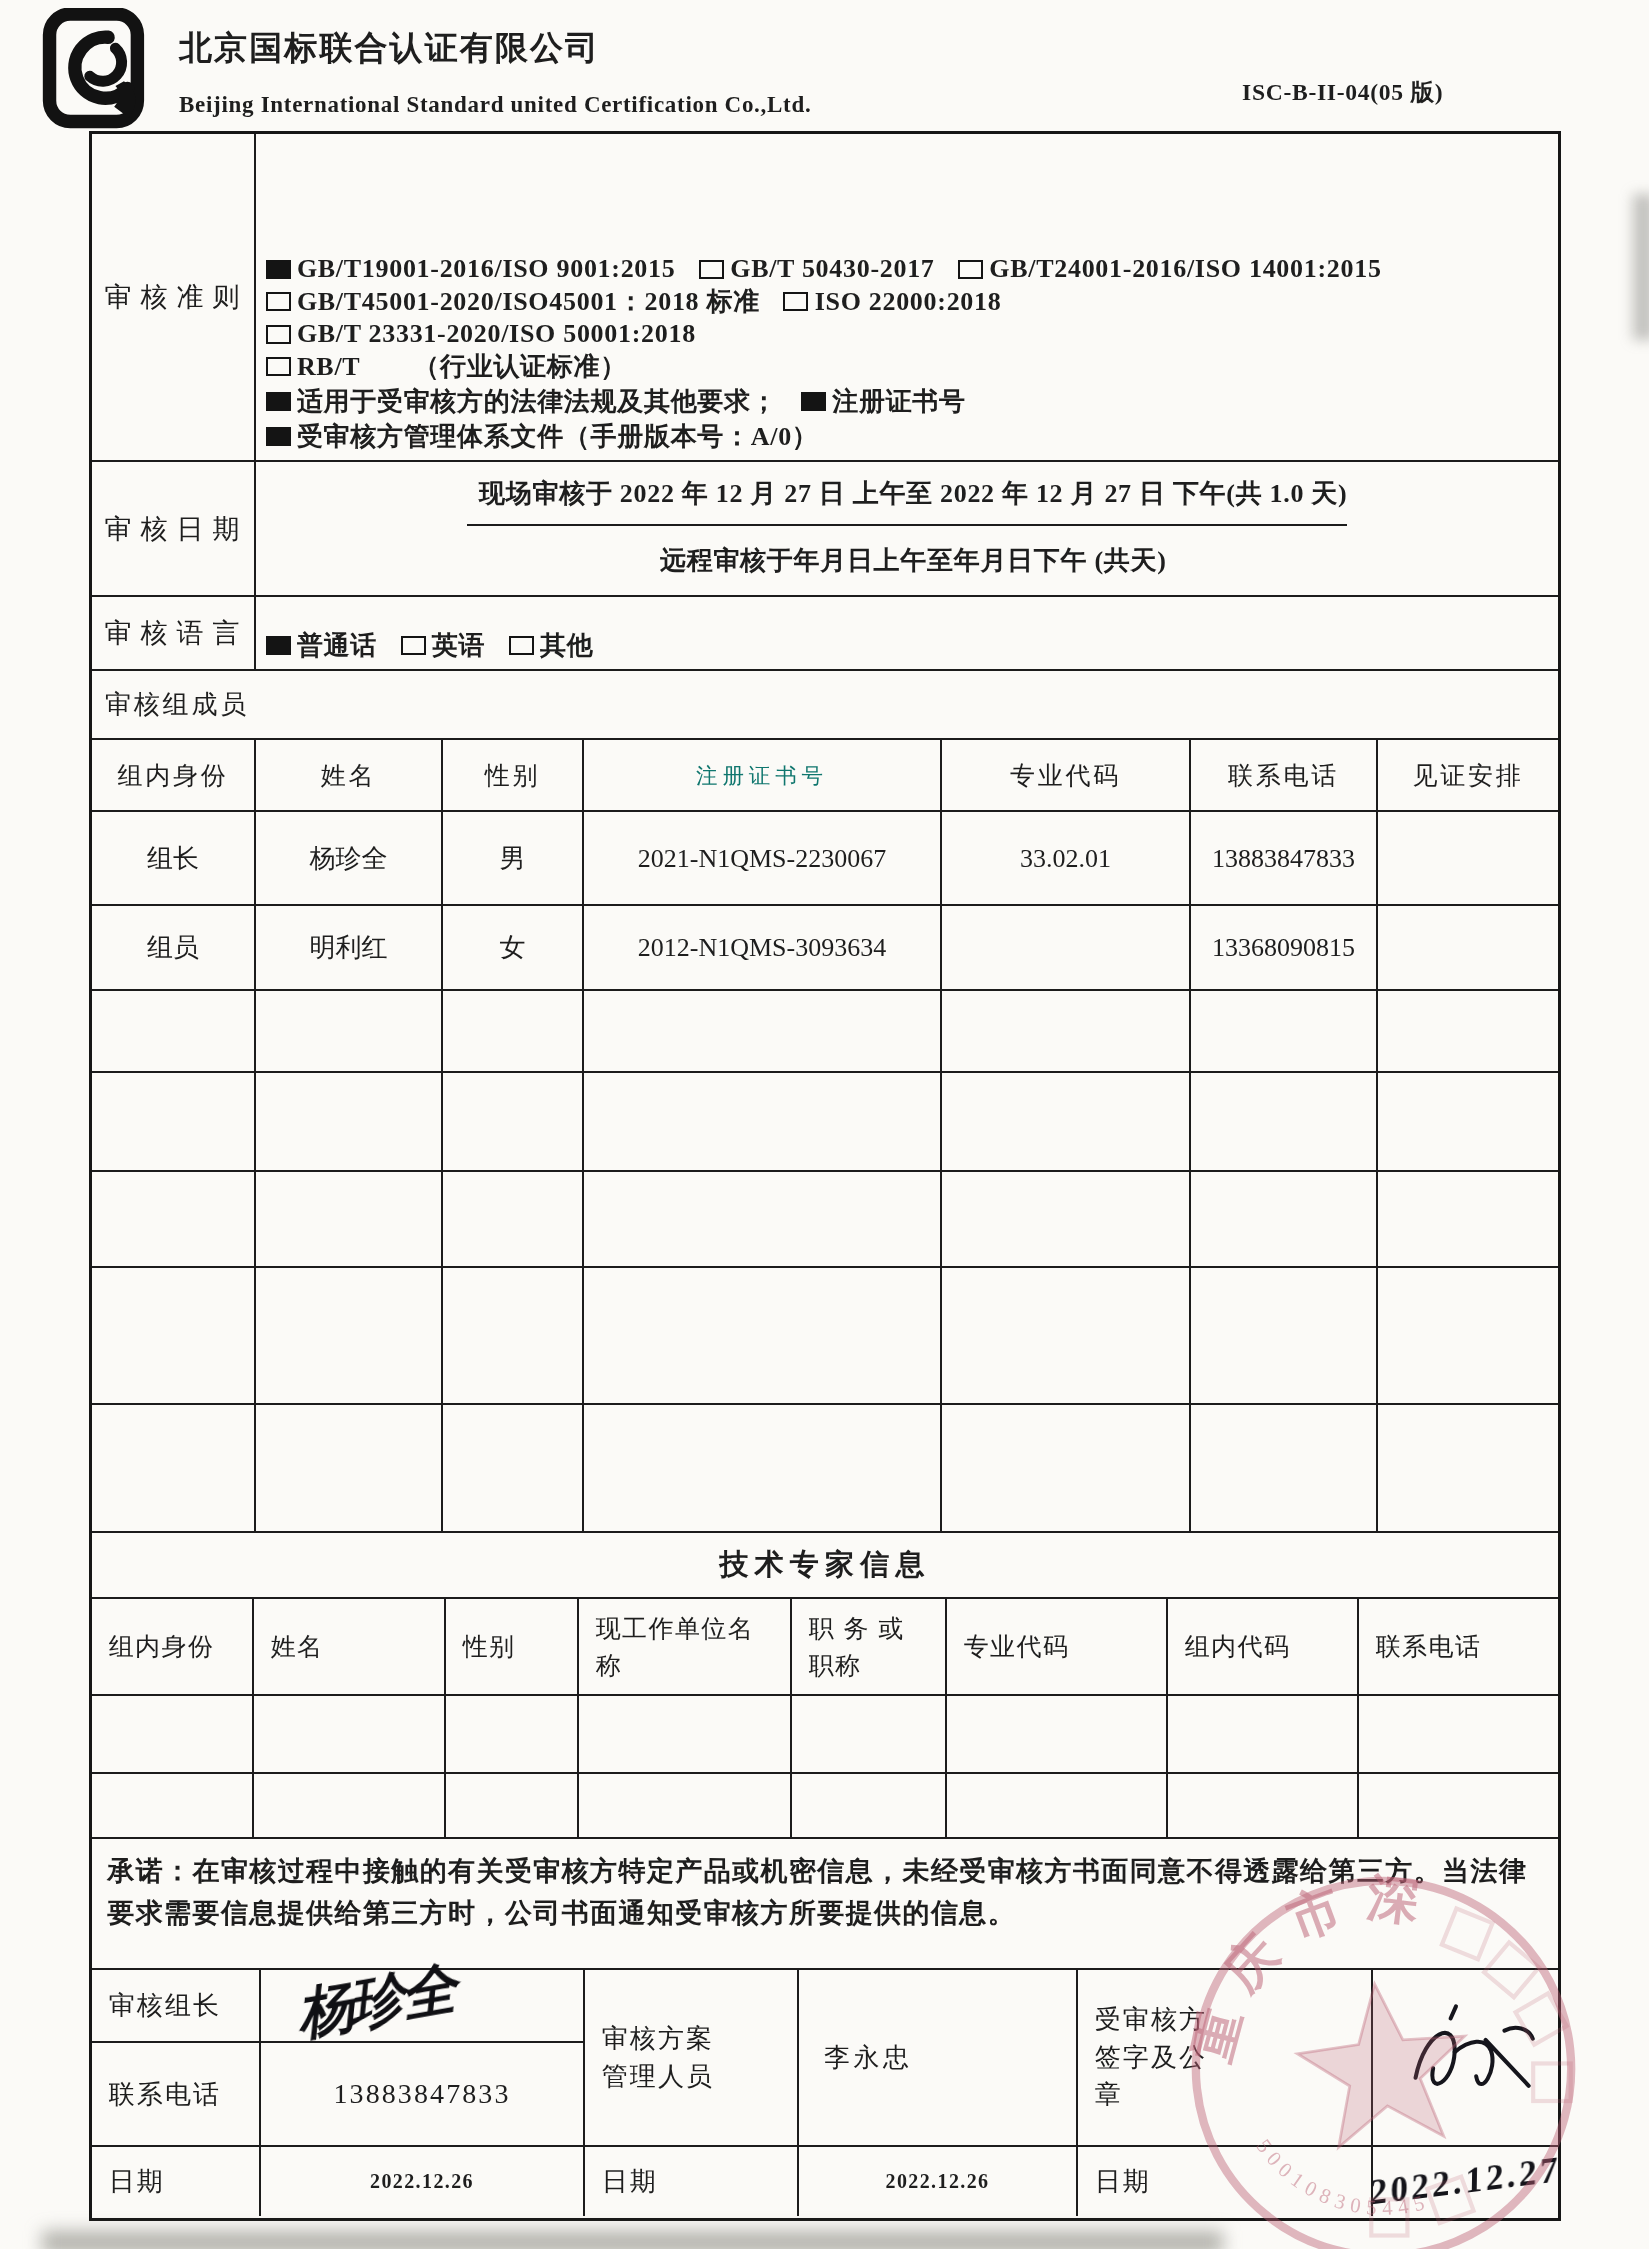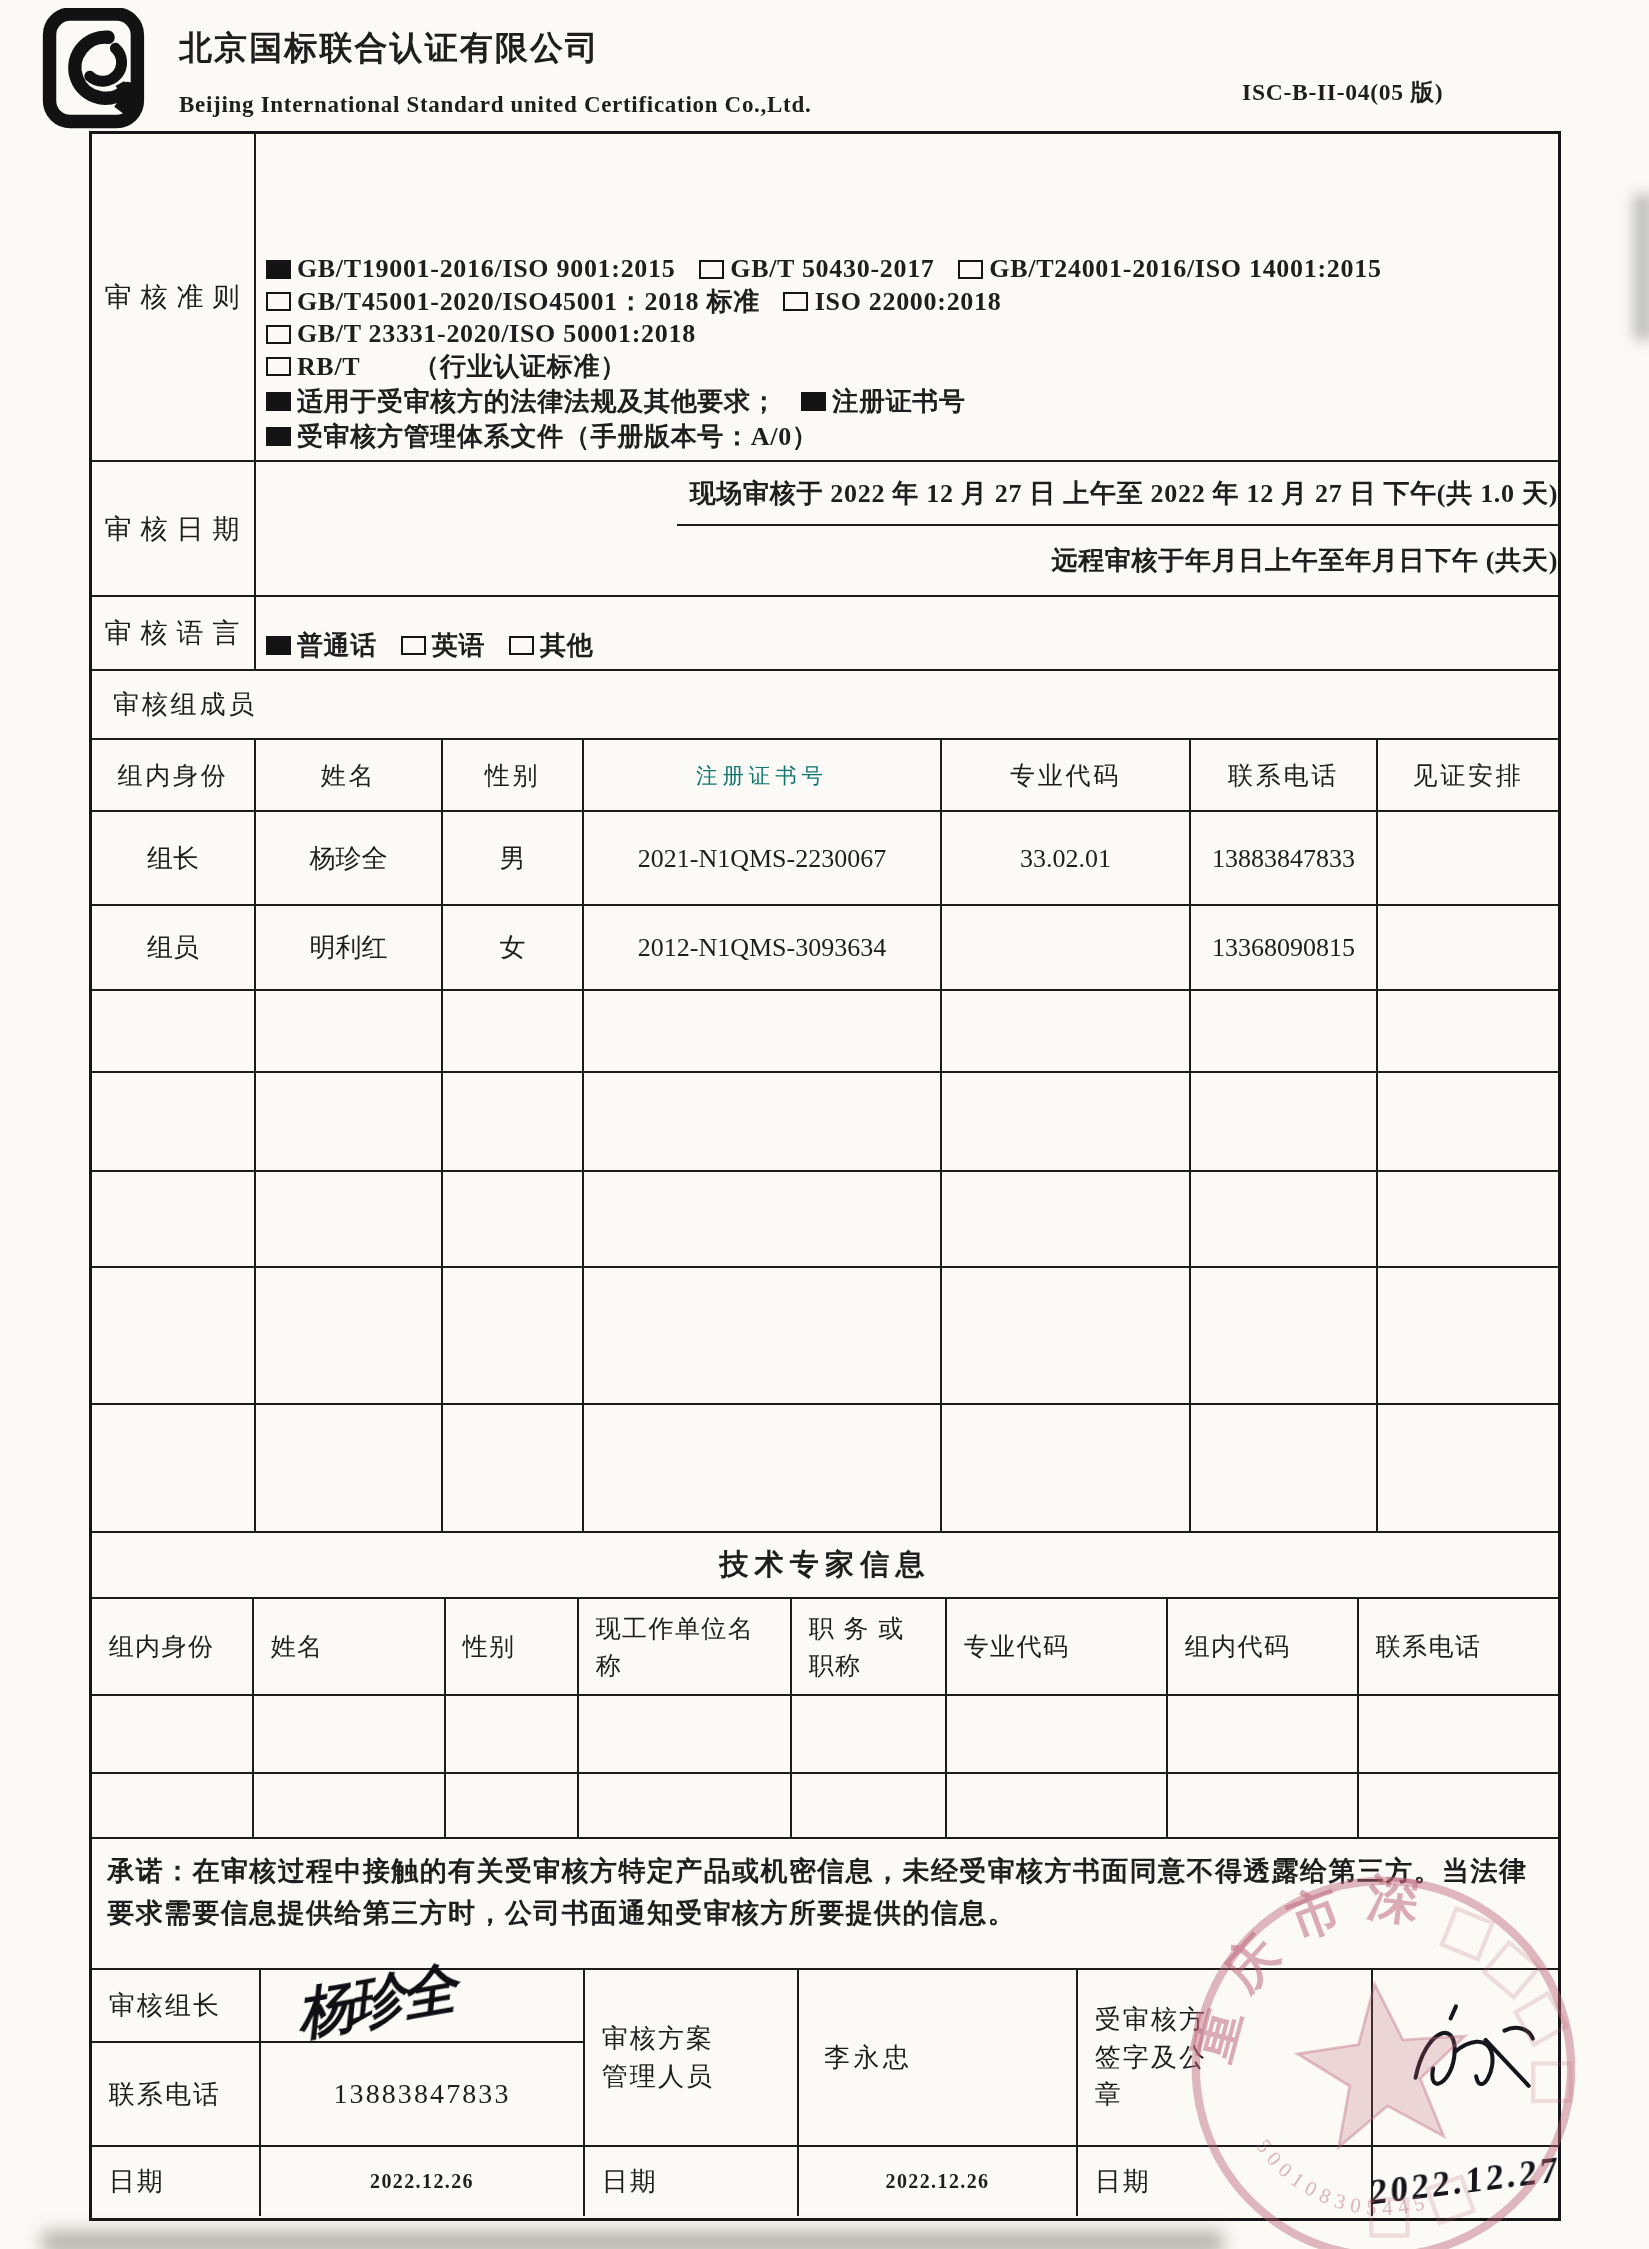--- a/index.html
+++ b/index.html
@@ -26,26 +26,26 @@
   .label{justify-content:center;font-size:27px;letter-spacing:9px;padding-left:7px;
          font-family:"Liberation Sans","DejaVu Sans",sans-serif;}
   .content{flex-direction:column;align-items:stretch;justify-content:flex-end;padding:5.6px 7px 5.6px 9.7px;}
 
   .crit-line{display:flex;align-items:center;white-space:nowrap;overflow:hidden;}
   .crit-item{display:inline-flex;align-items:center;margin-right:23.6px;font-weight:700;font-size:26px;letter-spacing:0.7px;}
   .cb{display:inline-block;width:25px;height:19px;margin-right:6.2px;flex:0 0 auto;}
   .cb-filled{background:#141414;}
   .cb-empty{border:2.8px solid #141414;box-sizing:border-box;}
 
-  .stack{flex-direction:column;align-items:flex-end;justify-content:flex-start;padding:0;}
+  .stack{flex-direction:column;align-items:center;justify-content:flex-start;padding:0;}
   .subrow{display:flex;align-items:center;padding-left:12.5px;font-weight:700;font-size:26px;letter-spacing:0.7px;box-sizing:border-box;}
   .subrow:first-child{height:64px;border-bottom:2.1px solid #1c1c1c;}
   .subrow:last-child{flex:1;}
 
-  .band{font-size:26px;padding-left:21px;letter-spacing:2.8px;font-family:"Liberation Sans","DejaVu Sans",sans-serif;}
+  .band{font-size:26px;padding-left:13px;letter-spacing:2.8px;font-family:"Liberation Sans","DejaVu Sans",sans-serif;}
 
   .headrow .c{justify-content:center;font-size:25px;letter-spacing:2.8px;text-align:center;
               font-family:"Liberation Sans","DejaVu Sans",sans-serif;}
   .headrow.member .c:nth-child(4){font-size:21.5px;color:#0f766e;letter-spacing:4.9px;}
 
   .trow .c{justify-content:center;font-size:26px;text-align:center;padding:0 5.6px;line-height:1.5;}
   .trow .c:nth-child(6){padding:0 23px;font-size:26px;}
 
   .exp-title{justify-content:center;font-size:29px;font-weight:700;letter-spacing:6.2px;
              font-family:"Liberation Sans","DejaVu Sans",sans-serif;}

